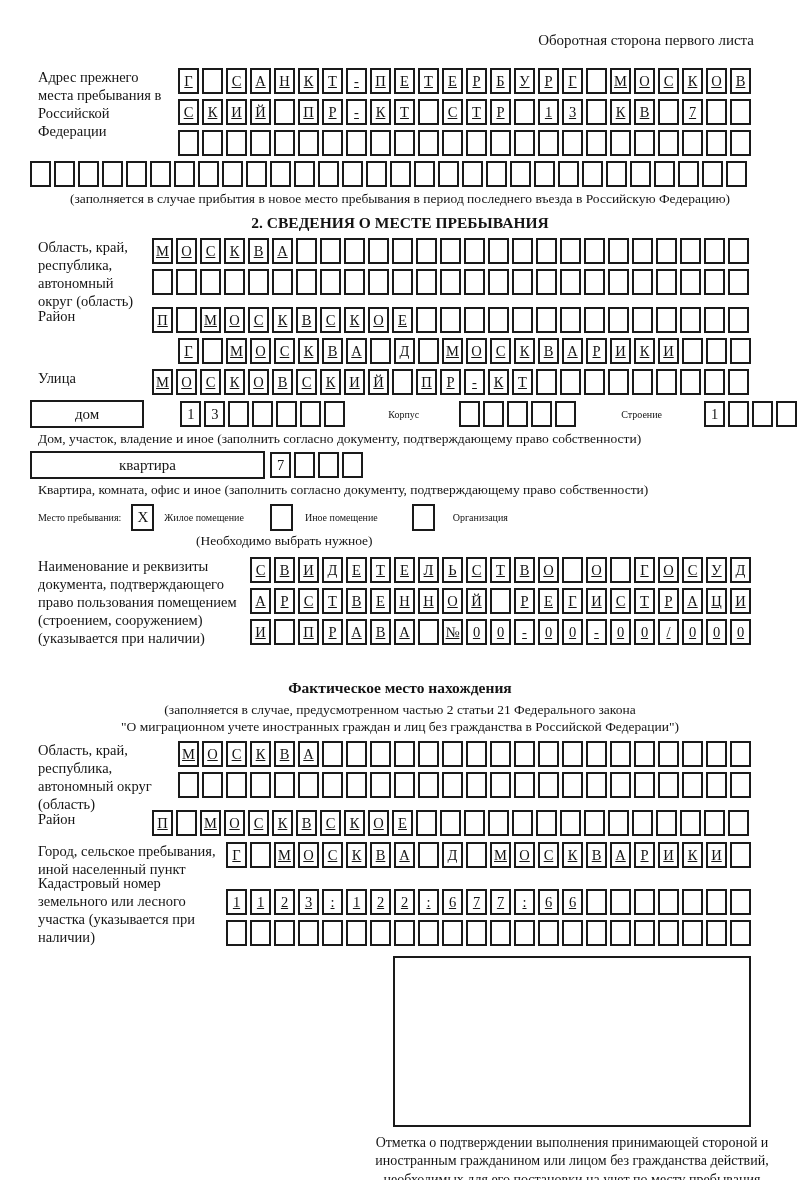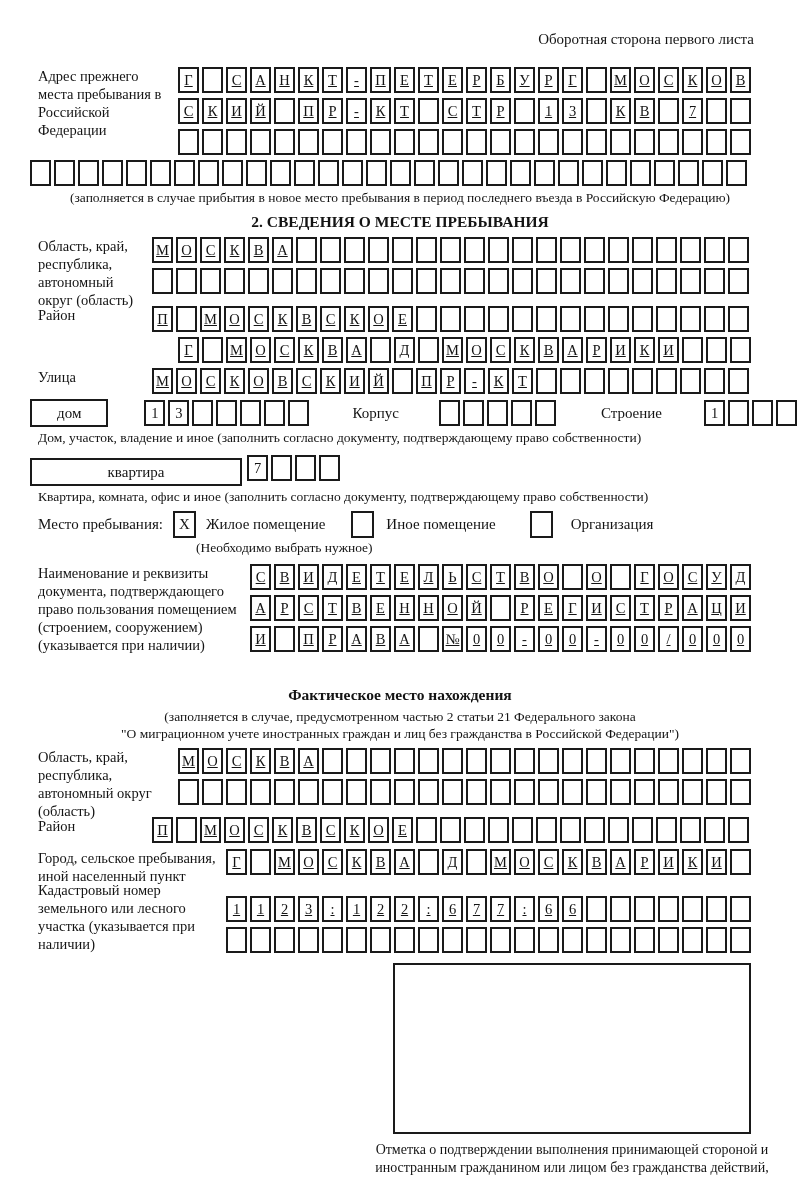--- a/index.html
+++ b/index.html
@@ -3,21 +3,21 @@
 <meta charset="utf-8">
 <style>
   html,body{margin:0;padding:0;background:#fff;}
   .page{
     position:relative;
     width:800px;height:1180px;
     background:#fff;color:#141414;
     font-family:"Liberation Serif","DejaVu Serif",serif;
     overflow:hidden;
   }
-  .hdr-note{padding:24px 46px 0 0;text-align:right;font-size:15px;margin-top:7px;}
+  .hdr-note{padding:32px 46px 0 0;text-align:right;font-size:15px;}
   .field{position:relative;text-decoration:underline;}
   .flabel{
     position:absolute;left:38px;top:1px;
     font-size:14.5px;line-height:1.24;
   }
   .cells{display:flex;}
   .rows .cells{margin-bottom:5px;}
   .cell{
     flex:0 0 21px;box-sizing:border-box;
     width:21px;height:26px;margin-right:3px;
@@ -26,21 +26,21 @@
     font-size:14.5px;line-height:1;
   }
   .caption{font-size:13.5px;text-align:center;margin-top:4px;}
   .h-bold{font-size:15.5px;font-weight:bold;text-align:center;}
   .wordbox{
     box-sizing:border-box;height:28px;border:2px solid #1a1a1a;
     display:flex;align-items:center;justify-content:center;
     font-size:15px;
   }
   .inline-row{display:flex;align-items:center;}
-  .inline-label{font-size:15px;}
+  .inline-label{font-size:10px;}
   .checkbox{
     box-sizing:border-box;width:23px;height:27px;border:2px solid #1a1a1a;
     display:flex;align-items:center;justify-content:center;
     font-size:15px;
   }
   .stamp-box{
     box-sizing:border-box;width:358px;height:171px;
     border:2px solid #1a1a1a;margin:10px 0 0 393px;
   }
   .stamp-note{
@@ -348,21 +348,21 @@
     <div class="cells">
         <span class="cell">1</span>
         <span class="cell"></span>
         <span class="cell"></span>
         <span class="cell"></span>
       </div>
   </div>
   <div class="caption" style="text-align:left;margin:3px 0 0 38px;">Дом, участок, владение и иное (заполнить согласно документу, подтверждающему право собственности)</div>
 
   <div class="inline-row" style="margin:4px 0 0 30px;">
-    <div class="wordbox" style="width:212px;margin-right:5px;margin-top:8px;">квартира</div>
+    <div class="wordbox" style="width:235px;margin-right:5px;">квартира</div>
     <div class="cells">
         <span class="cell">7</span>
         <span class="cell"></span>
         <span class="cell"></span>
         <span class="cell"></span>
       </div>
   </div>
   <div class="caption" style="text-align:left;margin:3px 0 0 38px;">Квартира, комната, офис и иное (заполнить согласно документу, подтверждающему право собственности)</div>
 
   <div class="inline-row" style="margin:6px 0 0 38px;">

